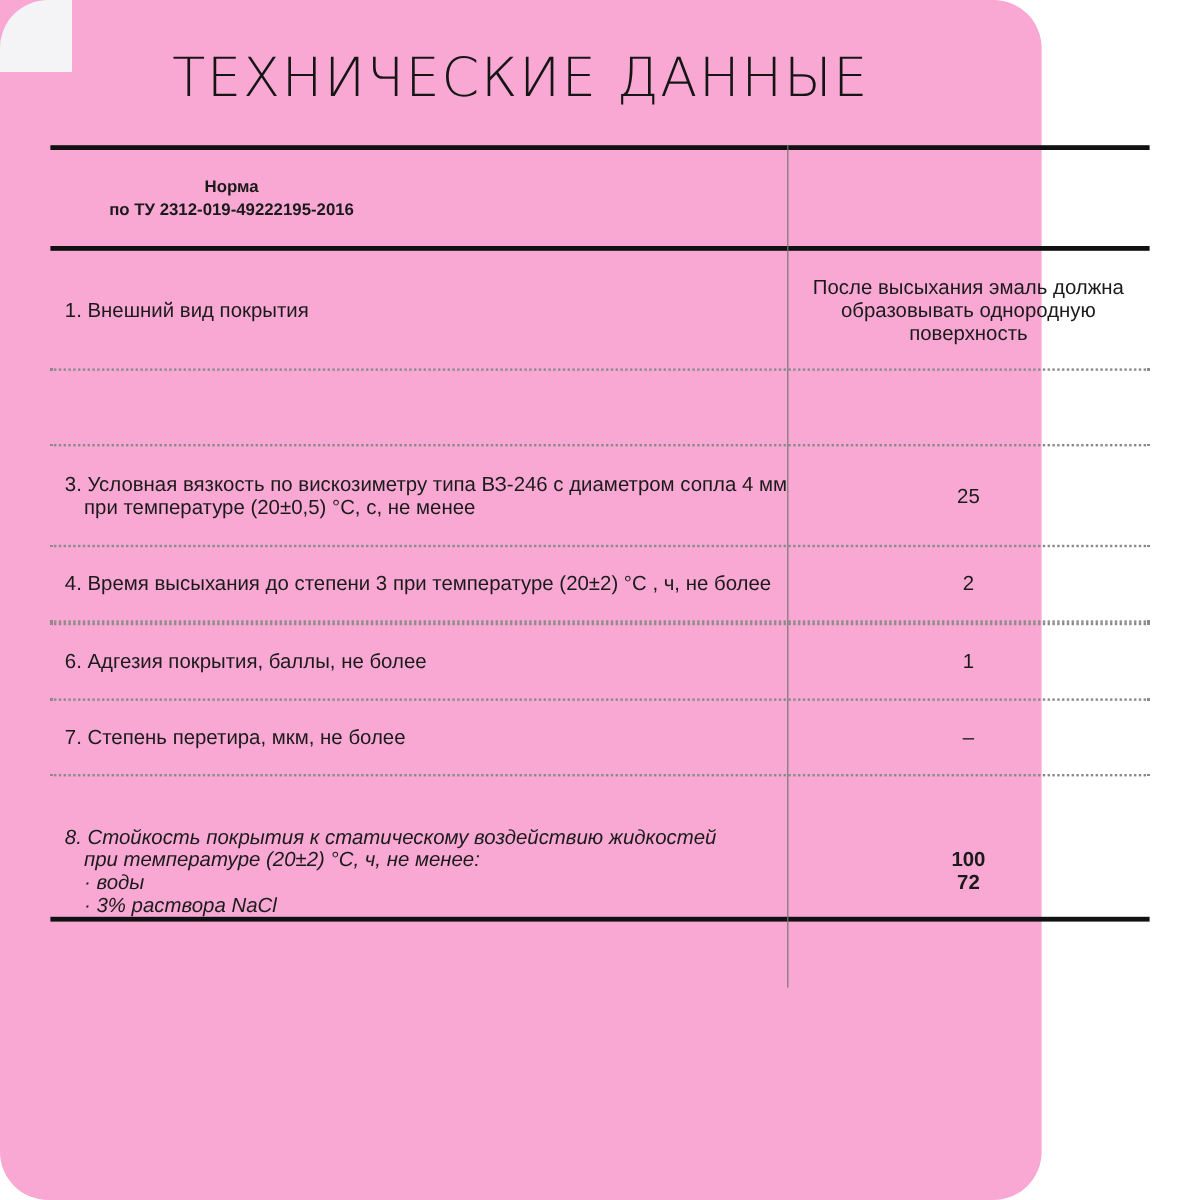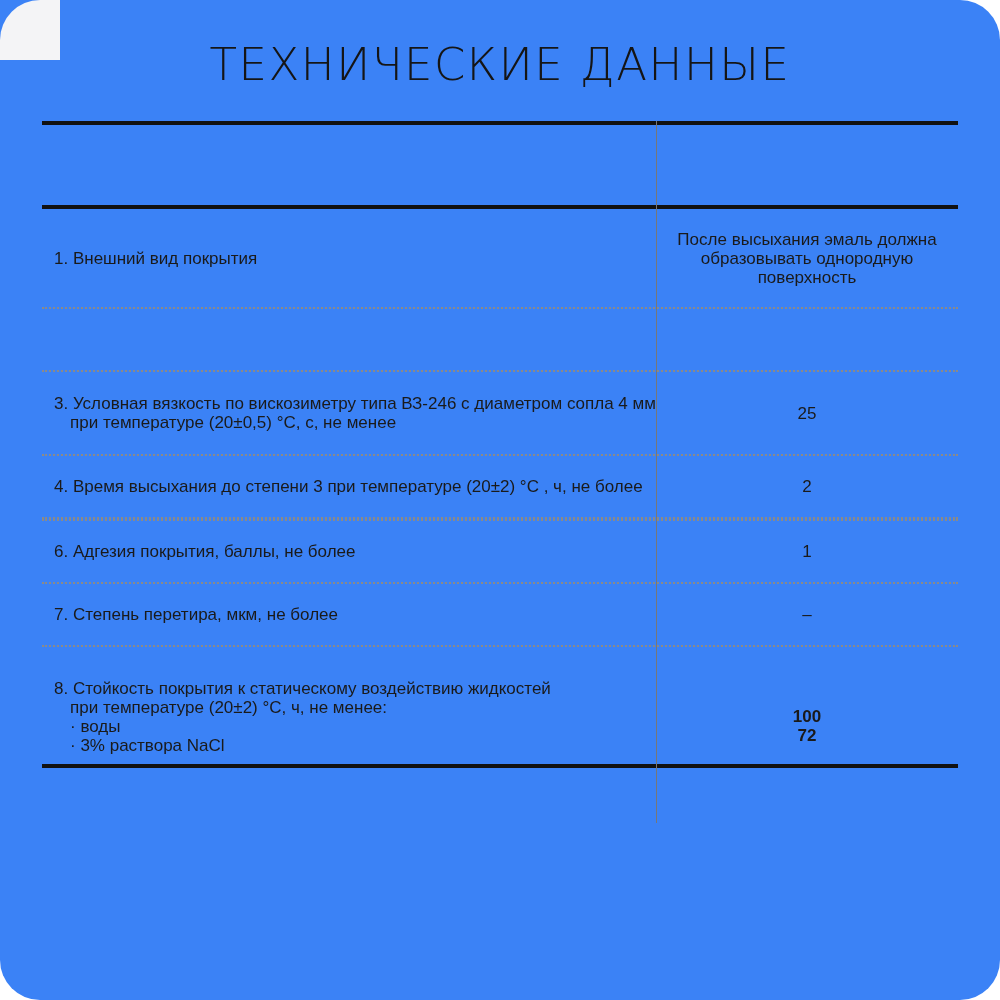--- a/index.html
+++ b/index.html
@@ -1,22 +1,22 @@
 <!DOCTYPE html>
 <html><head>
 <meta charset="utf-8">
 <style>
   html, body { margin:0; padding:0; }
   body {
     width:1000px; height:1000px; background:#ffffff; overflow:hidden;
     font-family:"Liberation Sans", "DejaVu Sans", sans-serif; color:#1a1a1a;
   }
   .card {
-    position:absolute; left:0; top:0; width:1000px; height:1000px;
-    background:#3b82f6; border-radius:0 40px 40px 40px;
+    position:absolute; left:0; top:0; width:868px; height:1000px;
+    background:#f9a8d4; border-radius:0 40px 40px 40px;
   }
   .card::before {
     content:""; position:absolute; left:0; top:0; width:60px; height:60px;
     background:#f4f4f6; border-top-left-radius:40px;
   }
   .title {
     position:absolute; left:0; right:0; top:38px; text-align:center;
     font-family:"DejaVu Sans", sans-serif; font-weight:300;
     font-size:45px; letter-spacing:1.5px; color:#151515;
   }
@@ -40,20 +40,26 @@
 <body>
 
 <div class="card">
   <div class="title">ТЕХНИЧЕСКИЕ ДАННЫЕ</div>
 
   <div class="table">
     <div class="vline"></div>
     <div class="thick"></div>
 
     <div class="row head" style="height:80px">
+      <div class="col-right">
+        <div>
+          <span class="ml">Норма</span>
+          <span class="ml">по ТУ 2312-019-49222195-2016</span>
+        </div>
+      </div>
     </div>
     <div class="thick"></div>
 
     <div class="row" style="height:98px">
       <div class="col-left cell">
           <span>1. Внешний вид покрытия</span>
         </div>
       <div class="col-right cell">
         <div>
           <span class="ml">После высыхания эмаль должна</span>
@@ -107,21 +113,21 @@
       <div class="col-left cell">
           <span>7. Степень перетира, мкм, не более</span>
         </div>
       <div class="col-right cell">
           <span>–</span>
         </div>
     </div>
     <div class="dotted"></div>
 
     <div class="row" style="height:117px">
-      <div class="col-left cell" style="align-items:center; padding-top:22px;">
+      <div class="col-left cell" style="align-items:flex-end; padding-top:22px;font-style:italic;">
         <div>
           <span class="ml">8. Стойкость покрытия к статическому воздействию жидкостей</span>
           <span class="indent">при температуре (20±2) °С, ч, не менее:</span>
           <span class="indent">· воды</span>
           <span class="indent">· 3% раствора NaCl</span>
         </div>
       </div>
       <div class="col-right cell" style="align-items:flex-start; padding-top:60px;font-weight:bold;">
         <div>
           <span class="ml">100</span>

